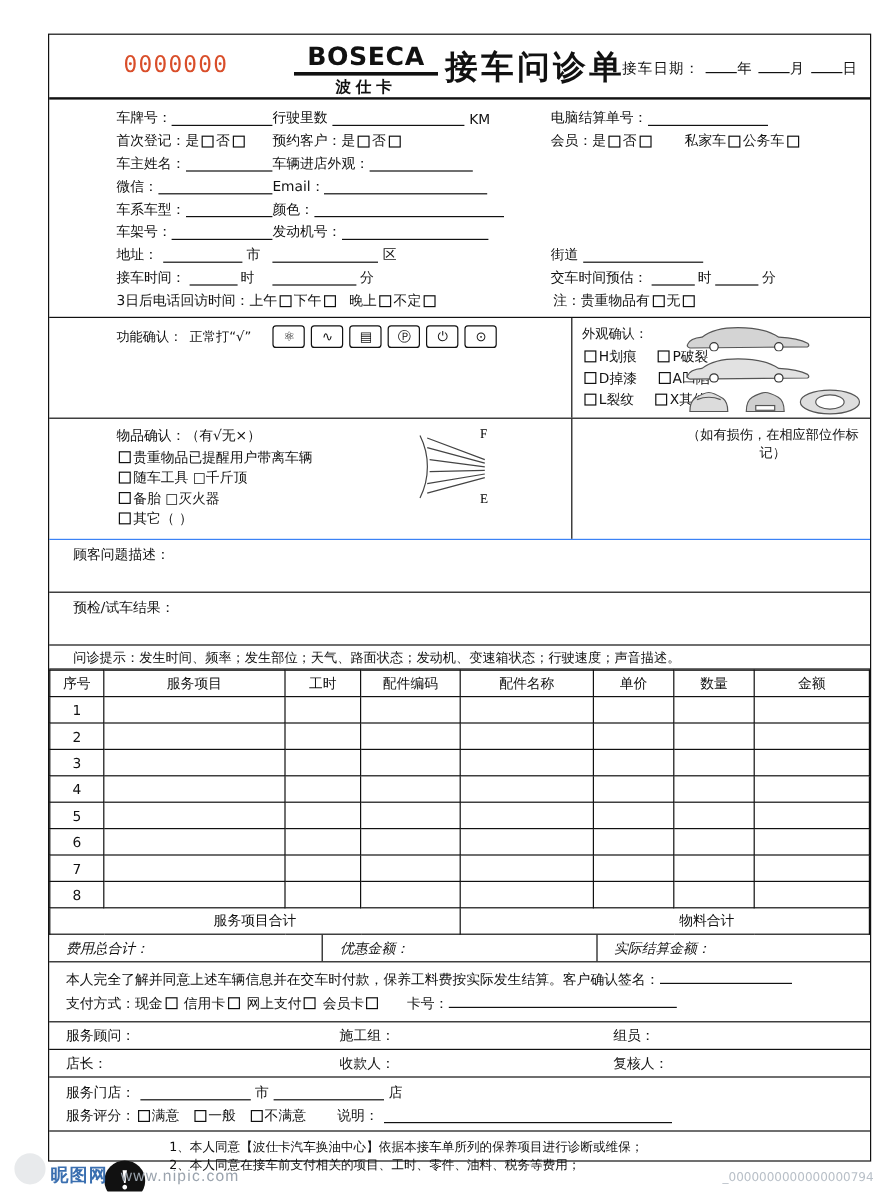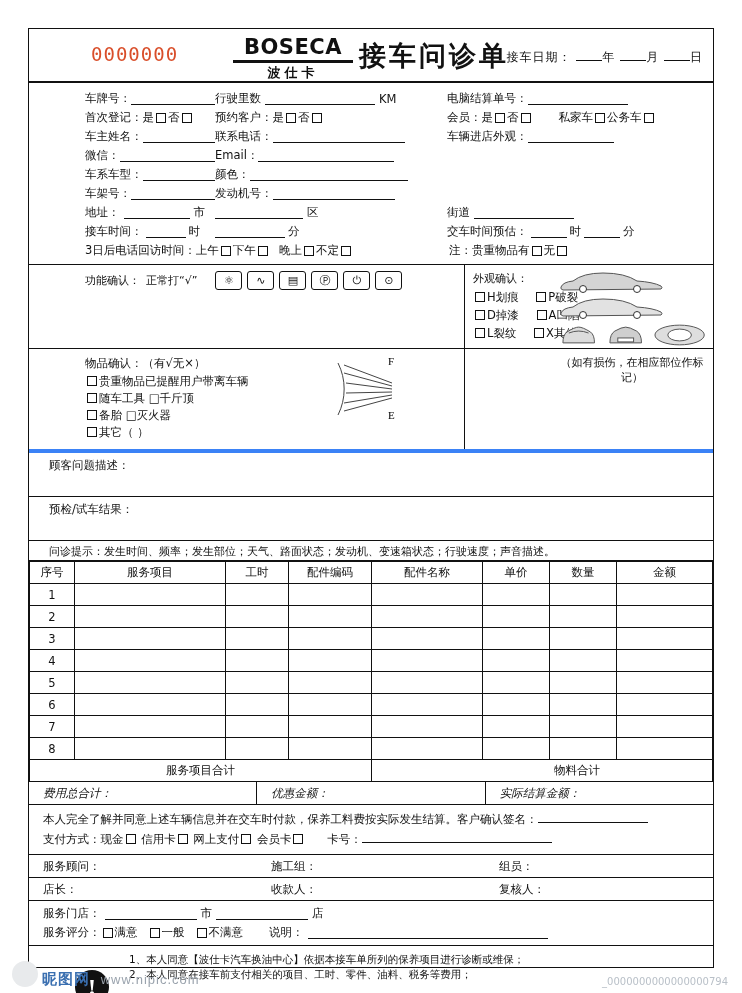--- a/index.html
+++ b/index.html
@@ -11,21 +11,21 @@
     color:#111;
     position:relative;
     overflow:hidden;
   }
   .page{
     position:absolute;left:0;top:0;width:742px;height:993px;
     background:#fff;
   }
   .sheet{
     position:absolute;
-    left:28px;top:28px;width:686px;height:940px;
+    left:40px;top:28px;width:686px;height:940px;
     border:1px solid #111;
     box-sizing:border-box;
     background:#fff;
   }
   
   .hdr{
     position:relative;height:52px;border-bottom:2px solid #111;
   }
   .serial{
     position:absolute;left:62px;top:14px;
@@ -67,21 +67,21 @@
     display:flex;align-items:center;justify-content:center;font-size:11px;
     background:#fff;
   }
   .ico.dark{background:#111;color:#fff;}
   .exterior-opts{font-size:11.5px;line-height:18px;}
   .cars{position:absolute;right:6px;top:4px;width:150px;}
   .carimg{display:block;margin-bottom:2px;}
   .carrow{display:flex;gap:4px;justify-content:flex-end;margin-top:2px;}
   .note-small{font-size:11px;margin-top:6px;}
   
-  .goods{display:flex;border-bottom:4px solid #3b82f6;}
+  .goods{display:flex;border-bottom:1px solid #3b82f6;}
   .goods-l{width:436px;border-right:1px solid #111;box-sizing:border-box;padding:6px 8px 8px 56px;font-size:11.5px;line-height:17px;position:relative;}
   .goods-r{flex:1;box-sizing:border-box;padding:6px 8px;position:relative;}
   .gauge{position:absolute;right:44px;top:4px;}
   
   .ftrow{height:44px;border-bottom:1px solid #111;box-sizing:border-box;padding:5px 0 0 20px;font-size:11.5px;}
   .tiprow{height:20px;border-bottom:1px solid #111;box-sizing:border-box;padding:3px 0 0 20px;font-size:11px;}
   
   table.items{border-collapse:collapse;width:100%;font-size:11.5px;}
   table.items th,table.items td{border:1px solid #111;height:21px;text-align:center;padding:0;}
   table.items th{font-weight:normal;}
@@ -183,24 +183,20 @@
             <span class="box"></span>
           <span>公务车</span>
             <span class="box"></span>
         </div>
       </div>
 
       <div class="inforow">
         <div class="c1">
             <span class="lbl">车主姓名：</span>
             <span class="dash" style="width:108px"></span>
-          </div>
-        <div class="c2">
-            <span class="lbl">联系电话：</span>
-            <span class="dash" style="width:132px"></span>
           </div>
         <div class="c3">
             <span class="lbl">车辆进店外观：</span>
             <span class="dash" style="width:86px"></span>
           </div>
       </div>
 
       <div class="inforow">
         <div class="c1">
             <span class="lbl">微信：</span>

